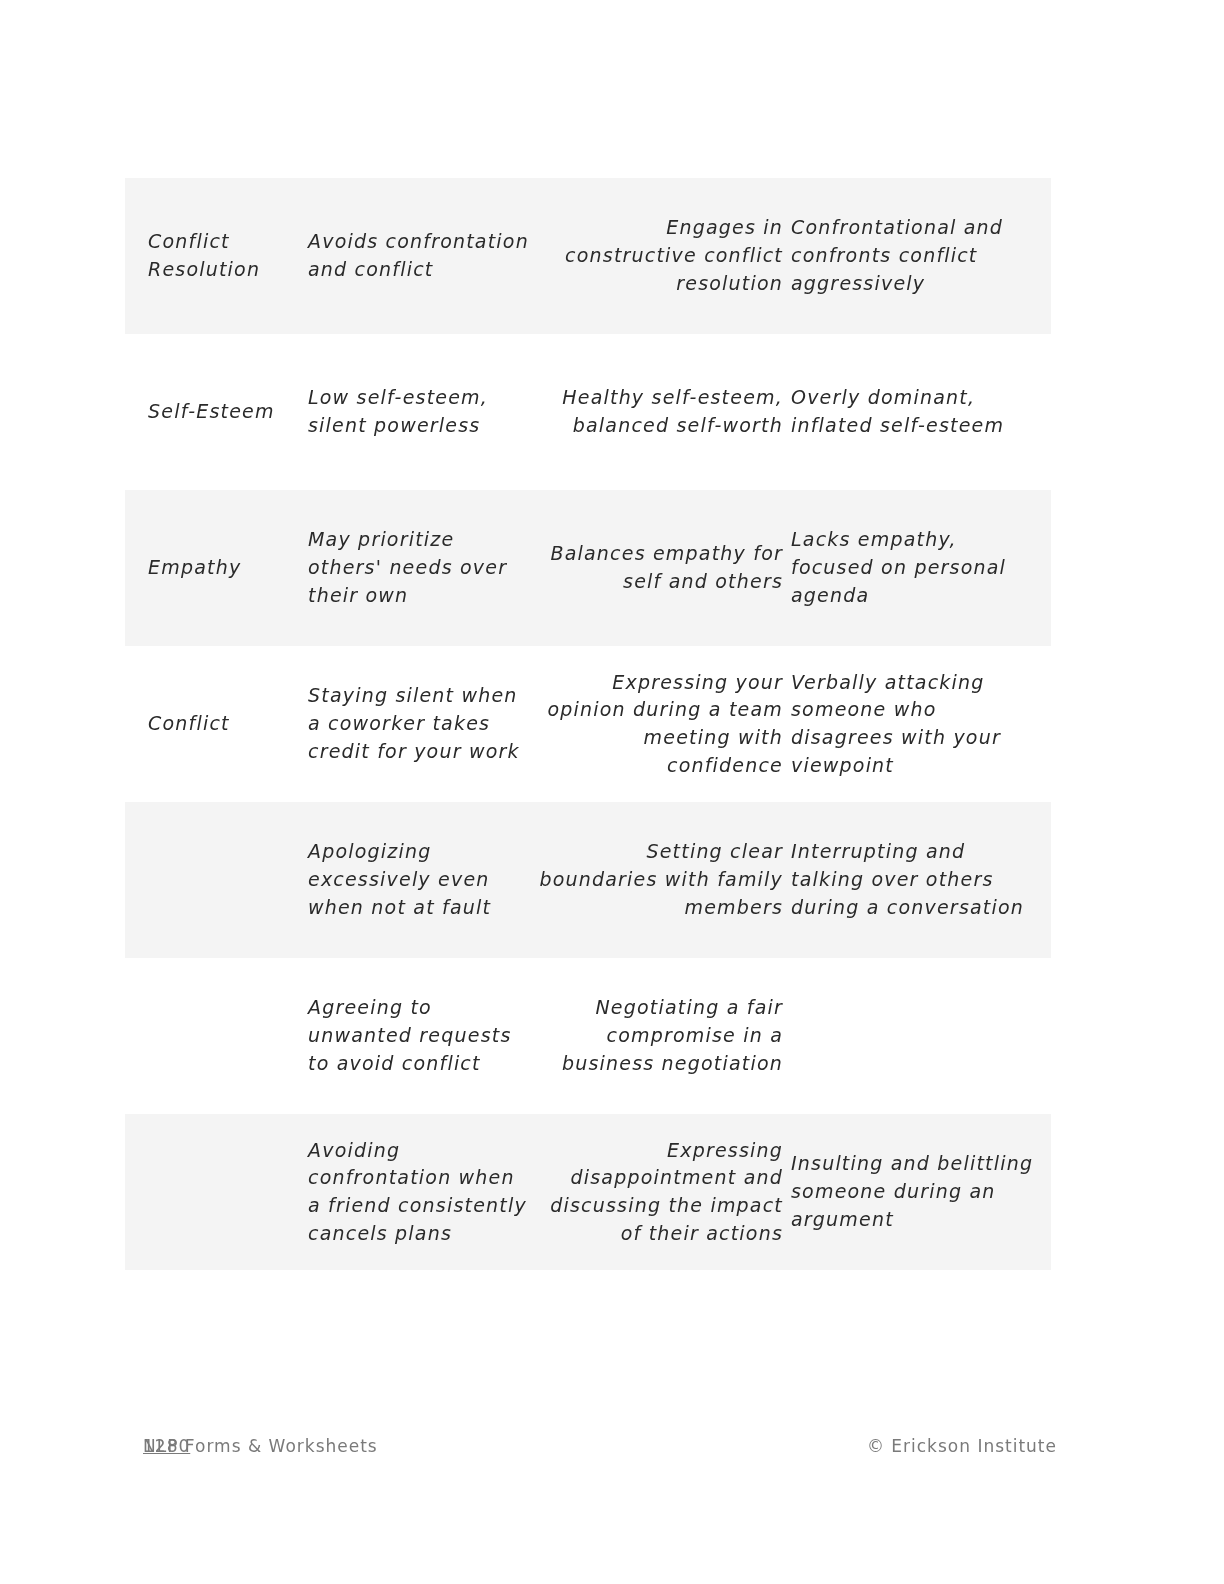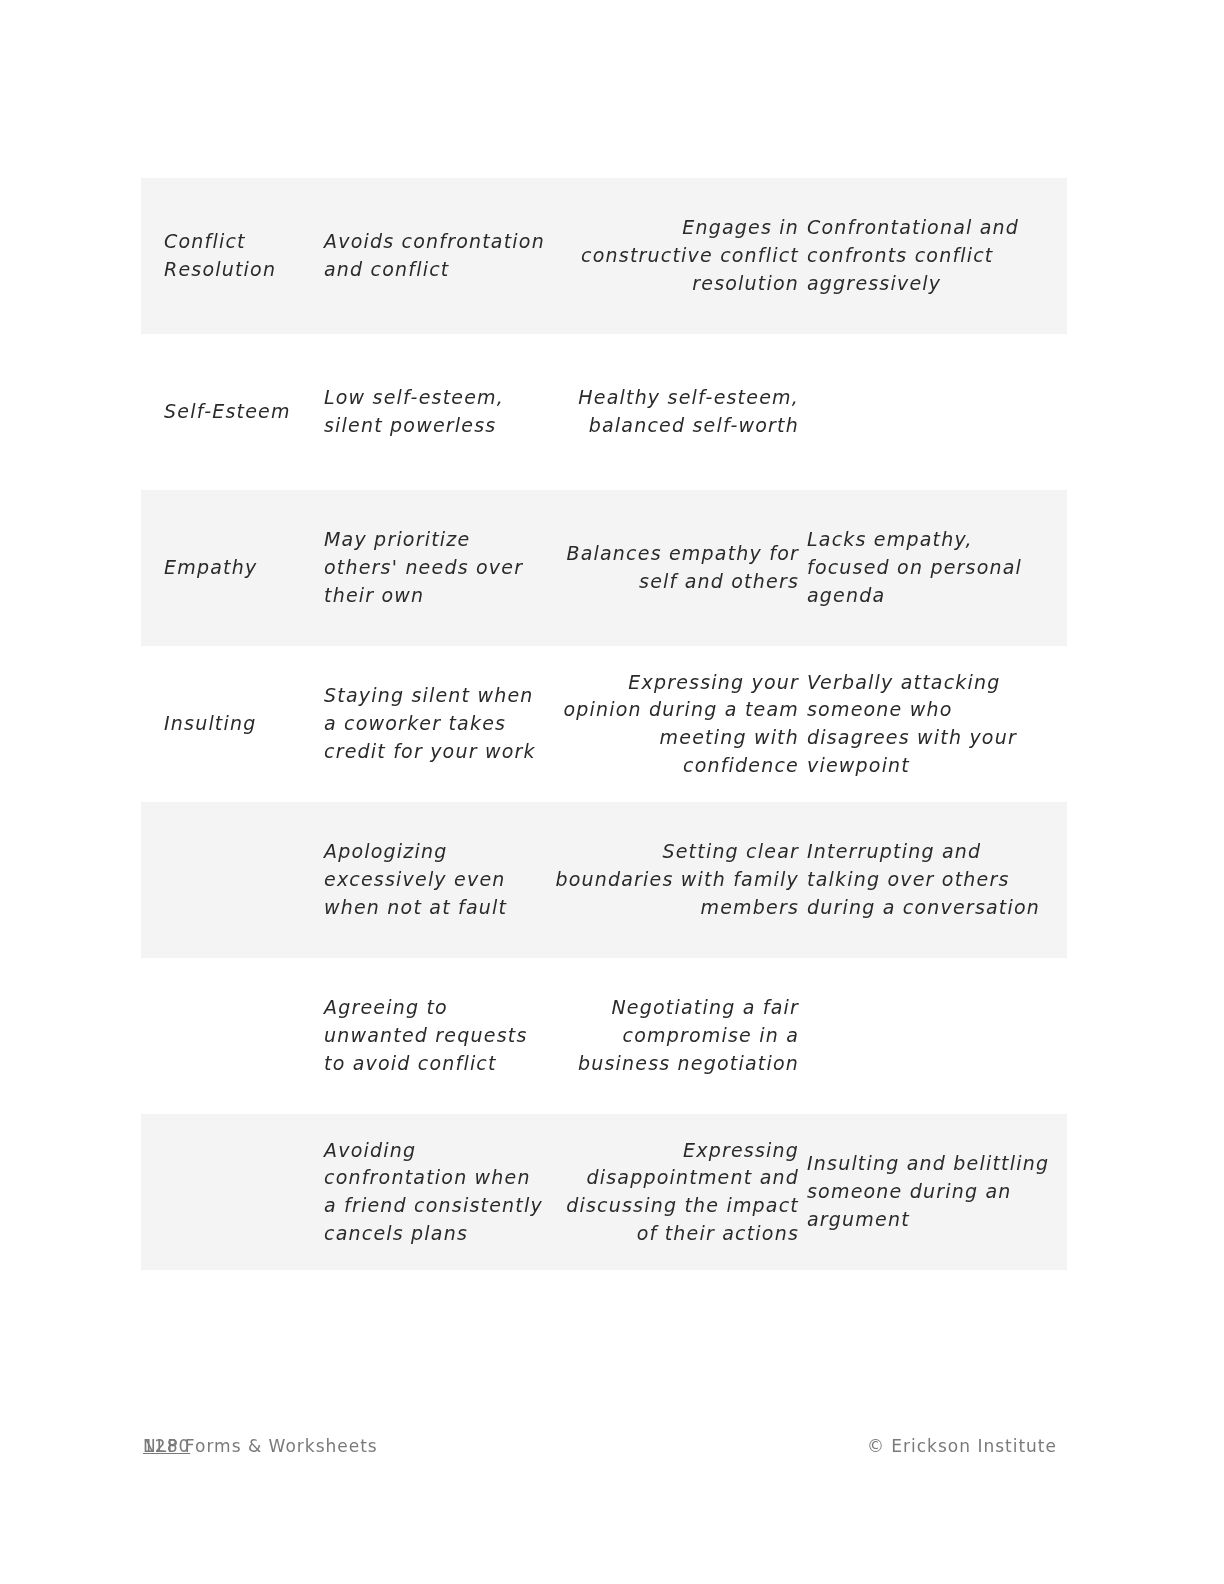--- a/index.html
+++ b/index.html
@@ -1,18 +1,18 @@
 <!DOCTYPE html>
 <html><head>
   <meta charset="utf-8">
   <style>
     html, body { margin: 0; padding: 0; background: #ffffff; }
     body { width: 1224px; height: 1584px; position: relative; overflow: hidden;
            font-family: "DejaVu Sans", sans-serif; color: #2a2a2a; }
-    .table { position: absolute; left: 141px; top: 178px; width: 926px; }
+    .table { position: absolute; left: 125px; top: 178px; width: 926px; }
     .row { display: flex; height: 156px; align-items: center; }
     .row.shaded { background: #f4f4f4; }
     .cell { font-style: italic; font-size: 19px; line-height: 27.7px; letter-spacing: 1.2px; box-sizing: border-box; }
     .c0 { width: 183px; padding-left: 23px; }
     .c1 { width: 230px; padding-right: 8px; }
     .c2 { width: 253px; padding-right: 8px; text-align: right; }
     .c3 { width: 260px; padding-right: 14px; }
     .footer { position: absolute; top: 1436px; left: 143px; width: 926px; height: 24px;
               font-size: 17px; color: #7a7a7a; letter-spacing: 1px; }
     .footer .pg { position: absolute; left: 0; text-decoration: underline; }
@@ -26,29 +26,30 @@
   <div class="row shaded">
     <div class="cell c0">Conflict Resolution</div>
     <div class="cell c1">Avoids confrontation and conflict</div>
     <div class="cell c2">Engages in constructive conflict resolution</div>
     <div class="cell c3">Confrontational and confronts conflict aggressively</div>
   </div>
   <div class="row">
     <div class="cell c0">Self-Esteem</div>
     <div class="cell c1">Low self-esteem, silent powerless</div>
     <div class="cell c2">Healthy self-esteem, balanced self-worth</div>
+    <div class="cell c3">Overly dominant, inflated self-esteem</div>
   </div>
   <div class="row shaded">
     <div class="cell c0">Empathy</div>
     <div class="cell c1">May prioritize others' needs over their own</div>
     <div class="cell c2">Balances empathy for self and others</div>
     <div class="cell c3">Lacks empathy, focused on personal agenda</div>
   </div>
   <div class="row">
-    <div class="cell c0">Insulting</div>
+    <div class="cell c0">Conflict</div>
     <div class="cell c1">Staying silent when a coworker takes credit for your work</div>
     <div class="cell c2">Expressing your opinion during a team meeting with confidence</div>
     <div class="cell c3">Verbally attacking someone who disagrees with your viewpoint</div>
   </div>
   <div class="row shaded">
     <div class="cell c0"></div>
     <div class="cell c1">Apologizing excessively even when not at fault</div>
     <div class="cell c2">Setting clear boundaries with family members</div>
     <div class="cell c3">Interrupting and talking over others during a conversation</div>
   </div>

